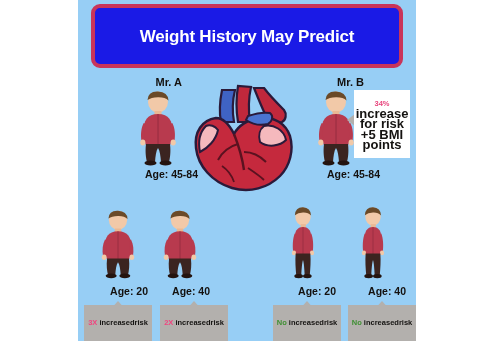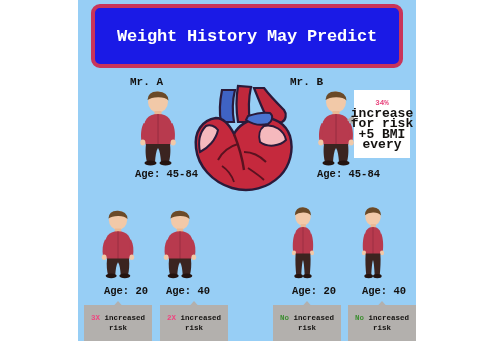--- a/index.html
+++ b/index.html
@@ -12,21 +12,20 @@
     height: 341px;
     overflow: hidden;
     font-family: "Liberation Sans", sans-serif;
   }
 
   #canvas {
     position: relative;
     width: 480px;
     height: 341px;
     background: #ffffff;
-    font-family: Liberation Mono, monospace;
   }
 
   
   #panel {
     position: absolute;
     left: 78px;
     top: 0px;
     width: 338px;
     height: 341px;
     background: #97cef5;
@@ -59,33 +58,33 @@
     white-space: nowrap;
   }
 
   
   .person-label {
     position: absolute;
     color: #14110f;
     font-size: 11px;
     font-weight: bold;
     white-space: nowrap;
-    text-align: left;
+    text-align: right;
   }
   .age-label {
     position: absolute;
     color: #14110f;
     font-size: 10.5px;
     font-weight: bold;
     white-space: nowrap;
     text-align: right;
   }
 
   #label-mr-a { left: 52px; top: 76px; width: 52px; }
-  #label-mr-b { left: 212px; top: 76px; width: 52px; }
+  #label-mr-b { left: 234px; top: 76px; width: 52px; }
   #age-top-left  { left: 40px; top: 168px; width: 80px; }
   #age-top-right { left: 222px; top: 168px; width: 80px; }
   #age-bl-1 { left: 10px; top: 285px; width: 60px; }
   #age-bl-2 { left: 72px; top: 285px; width: 60px; }
   #age-br-1 { left: 198px; top: 285px; width: 60px; }
   #age-br-2 { left: 268px; top: 285px; width: 60px; }
 
   
   .figure { position: absolute; }
 
@@ -138,21 +137,21 @@
     border-right: 8px solid #b3b0ad;
   }
 
   
   .risk-box {
     position: absolute;
     width: 68px;
     height: 36px;
     background: #b3b0ad;
     display: flex;
-    flex-direction: column;
+    flex-direction: row;
     align-items: center;
     justify-content: center;
     text-align: center;
     box-sizing: border-box;
     padding: 2px 17px;
   }
   .risk-line {
     font-size: 7.5px;
     font-weight: bold;
     color: #141210;
@@ -233,21 +232,21 @@
       <ellipse cx="14.5" cy="73" rx="6" ry="2.6" fill="#241410"></ellipse>
       <ellipse cx="29.5" cy="73" rx="6" ry="2.6" fill="#241410"></ellipse>
     </svg>
 
     <div id="callout-arrow"></div>
     <div id="callout">
       <div class="cl-pct">34%</div>
       <div class="cl-line">increase</div>
       <div class="cl-line">for risk</div>
       <div class="cl-line">+5 BMI</div>
-      <div class="cl-line">every</div>
+      <div class="cl-line">points</div>
     </div>
 
     <div class="age-label" id="age-top-left">Age: 45-84</div>
     <div class="age-label" id="age-top-right">Age: 45-84</div>
 
     <svg class="figure" style="left:20px; top:208px;" width="40" height="72" viewBox="0 0 44 76">
       <ellipse cx="22" cy="12" rx="10" ry="10.5" fill="#f2c9a8"></ellipse>
       <path d="M11.5 10 Q12 1 22 1.5 Q32 2 32.5 10.5 Q29 7 22 7.2 Q15 7.4 11.5 10 Z" fill="#6b4a28"></path>
       <rect x="18.5" y="21" width="7" height="5" fill="#eab894"></rect>
       <path d="M22 24 C11 24 7.5 31 7.5 41 C7.5 49 9 53 10 55 L34 55 C35 53 36.5 49 36.5 41 C36.5 31 33 24 22 24 Z" fill="#b83a4e"></path>

